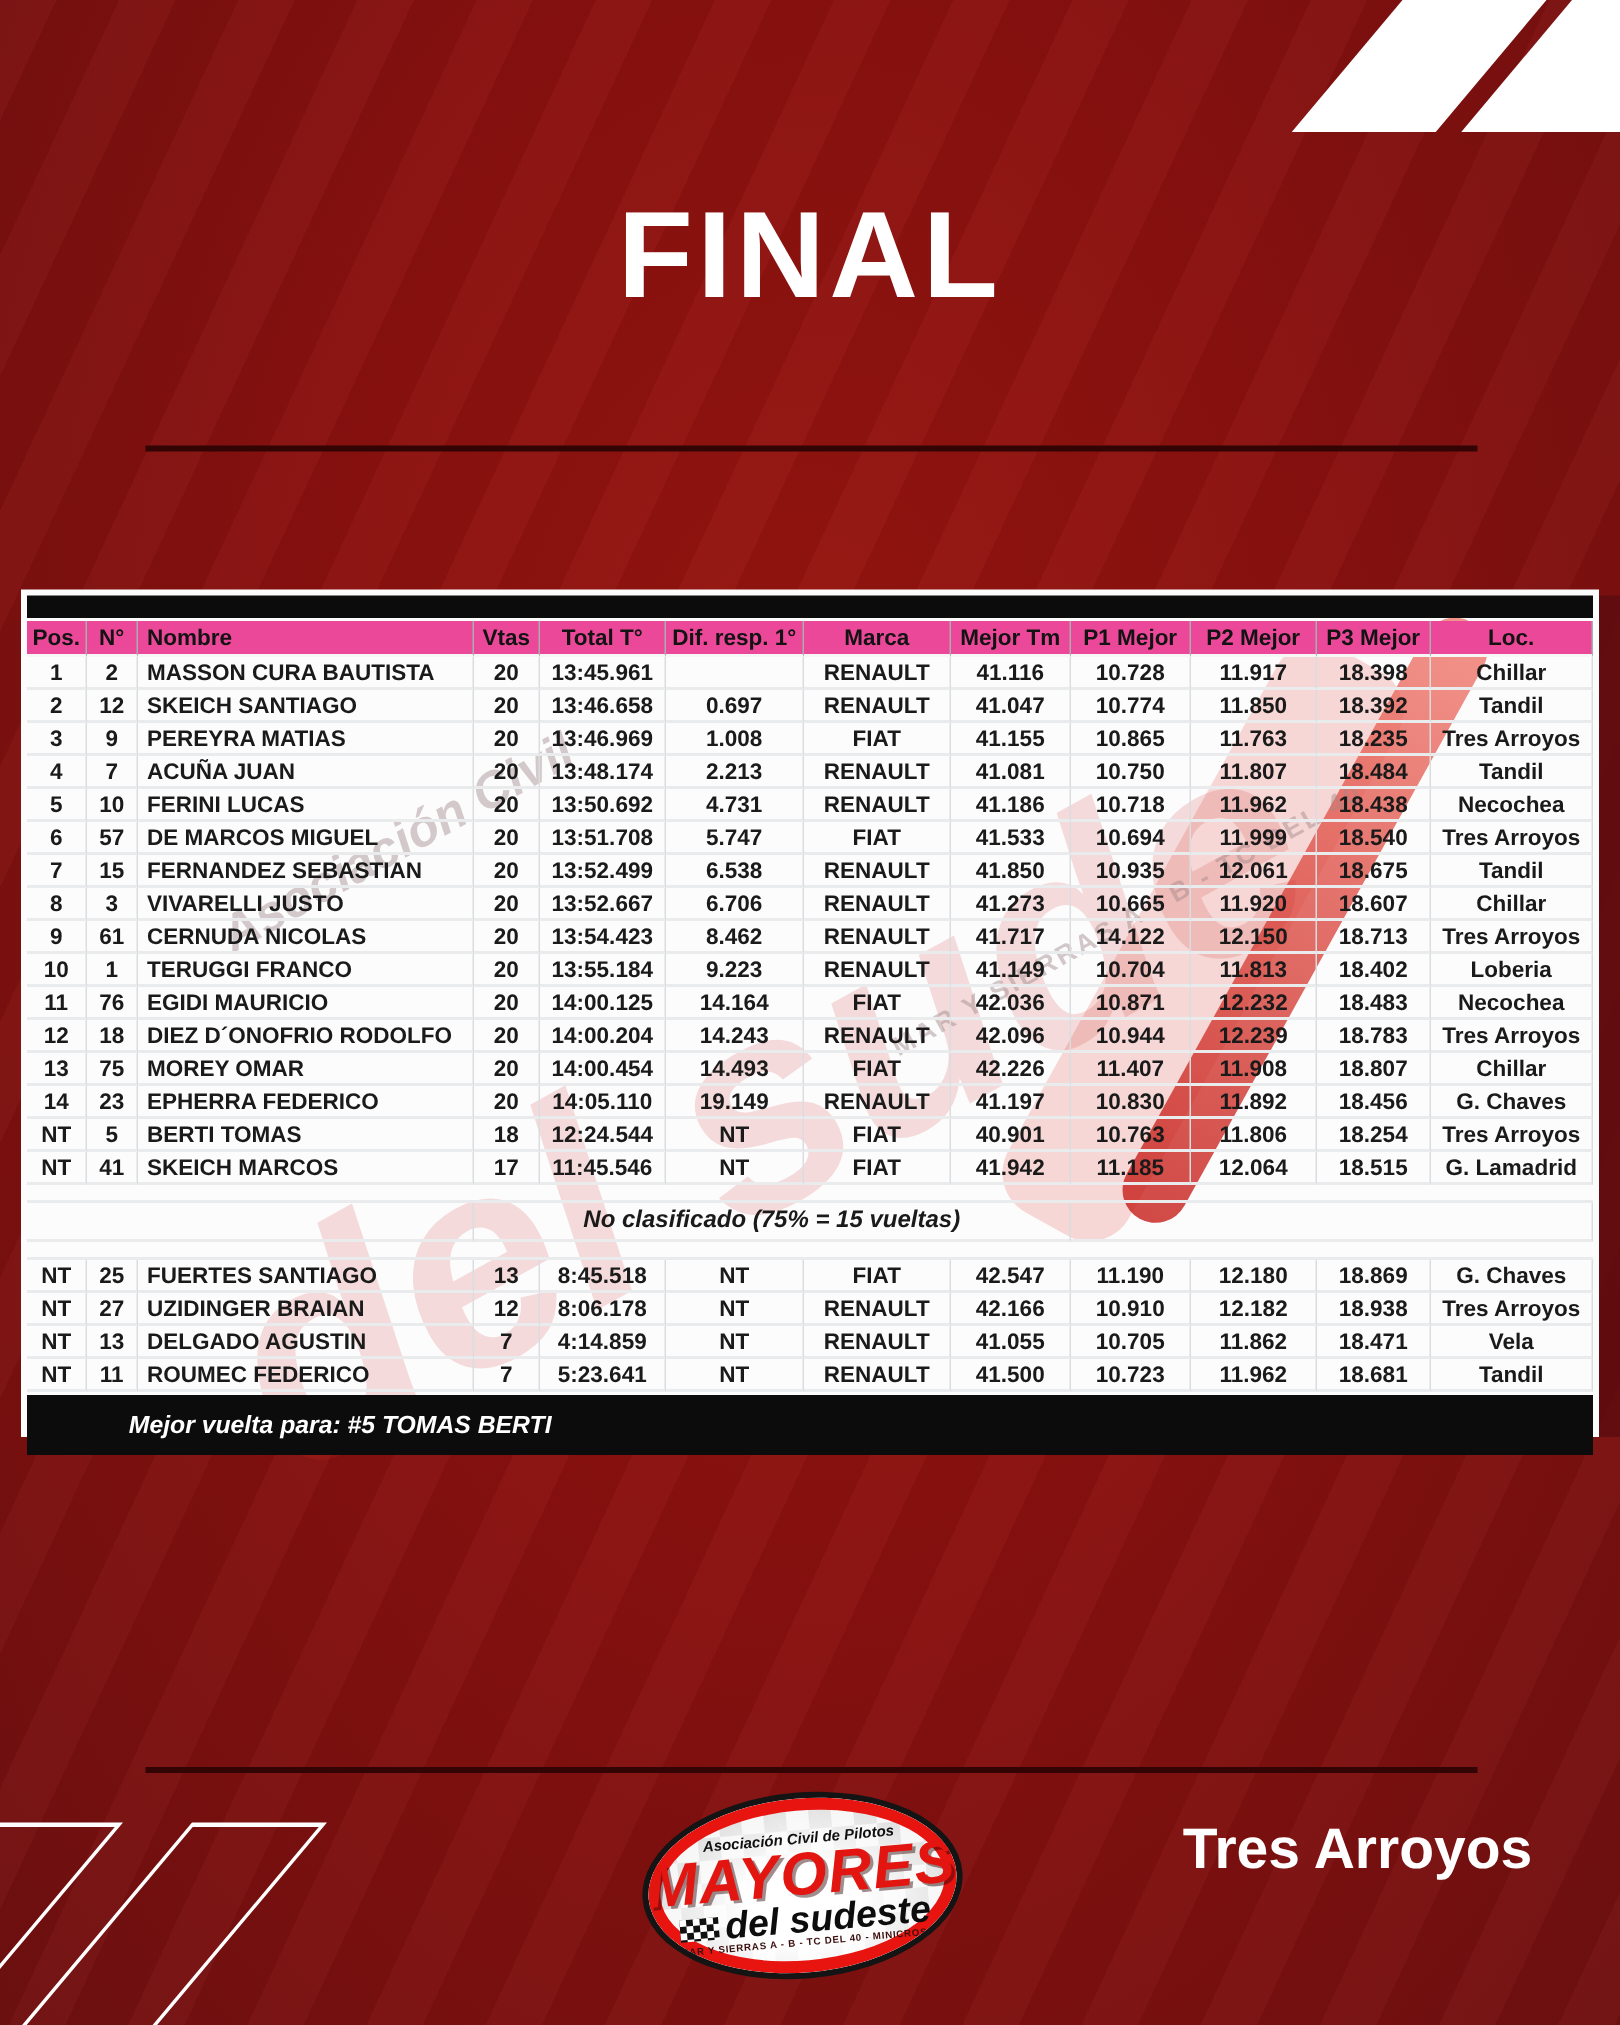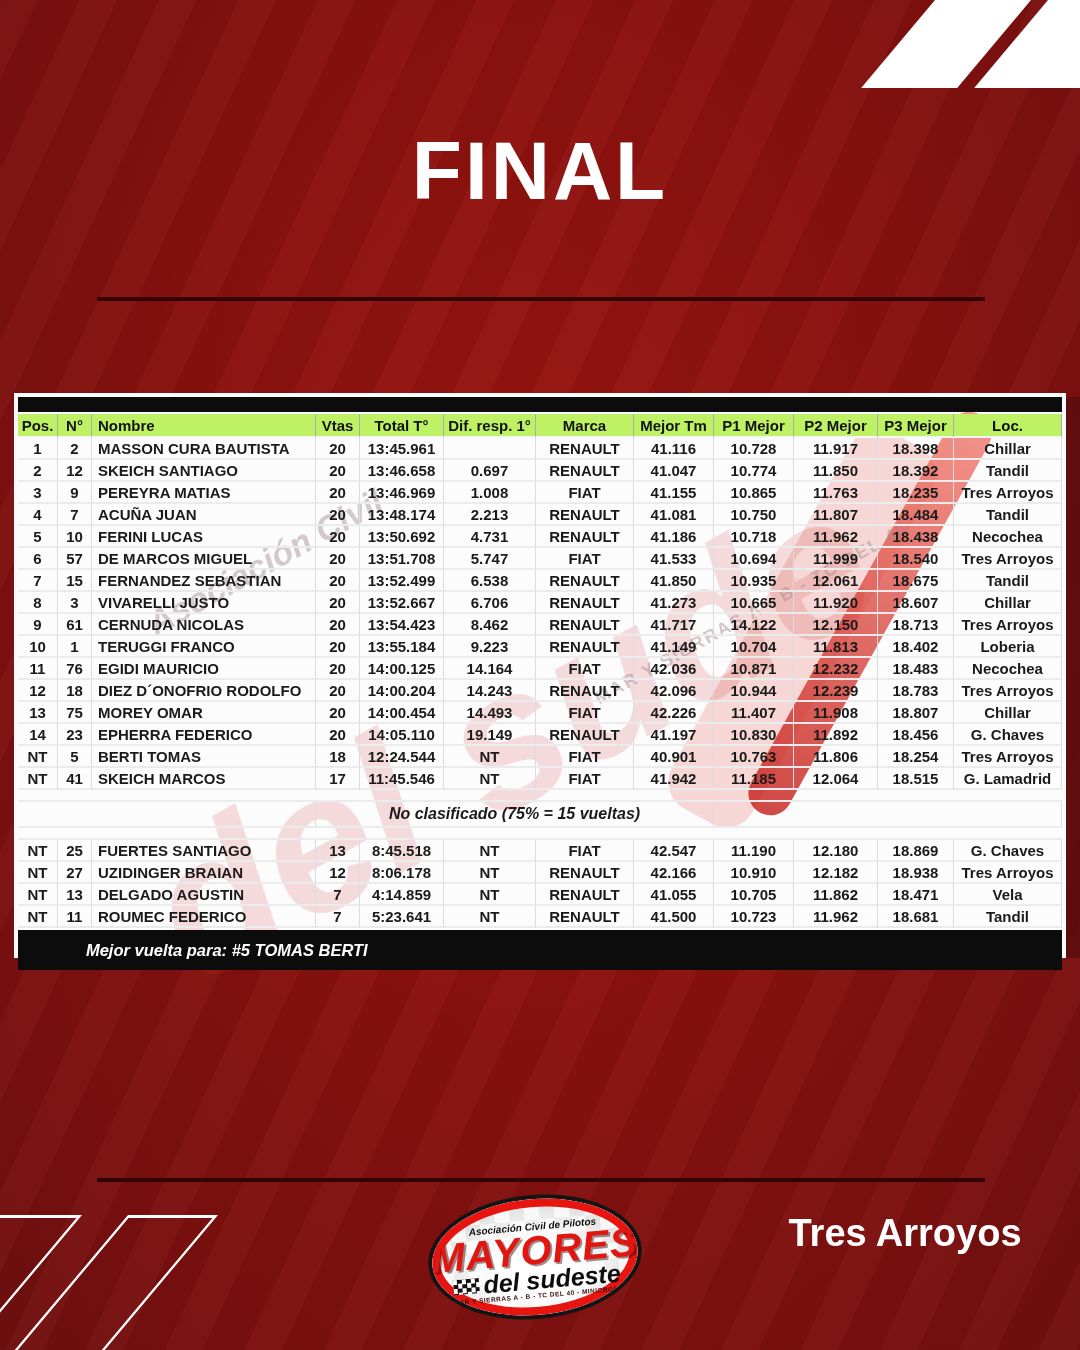--- a/index.html
+++ b/index.html
@@ -43,21 +43,21 @@
      color:rgba(160,135,135,0.45);transform:rotate(-29deg);letter-spacing:2px;}
   .topbar{position:relative;height:15px;background:#0c0c0c;margin-bottom:2px;}
   .tgrid{position:relative;}
   .trow{display:grid;grid-template-columns:40px 34px 224px 44px 84px 92px 98px 80px 80px 84px 76px 108px;
         height:22px;box-sizing:border-box;}
   .thead{height:24px;}
   .cell{display:flex;align-items:center;justify-content:center;box-sizing:border-box;
         font-weight:bold;font-size:15px;color:#1a1a1a;
         border-right:1px solid #dadddf;border-bottom:2px solid #e9ebec;overflow:hidden;white-space:nowrap;}
   .trow .cell:nth-child(3){justify-content:flex-start;padding-left:6px;}
-  .thead .cell{background:#bef264;color:#131313;border-right:1px solid #a9adae;border-bottom:2px solid #f5f6f6;}
+  .thead .cell{background:#ec4899;color:#131313;border-right:1px solid #a9adae;border-bottom:2px solid #f5f6f6;}
   .thinrow{height:10px;border-bottom:2px solid #e9ebec;}
   .sep-row{height:26px;}
   .sep-row .cell{border-bottom:2px solid #e9ebec;}
   .sep-text{grid-column:4/9;font-style:italic;font-size:16px;justify-content:center !important;padding-left:0 !important;}
   .spacer-l{grid-column:1/4;}
   .spacer-r{grid-column:9/13;}
   .footbar{position:relative;height:40px;background:#0c0c0c;margin-top:2px;display:flex;align-items:center;color:#fff;
            font-style:italic;font-weight:700;font-size:16.5px;}
   .footbar span{display:block;text-align:center;}
   .fb1{width:40%;}.fb2{width:30%;}.fb3{width:30%;}

